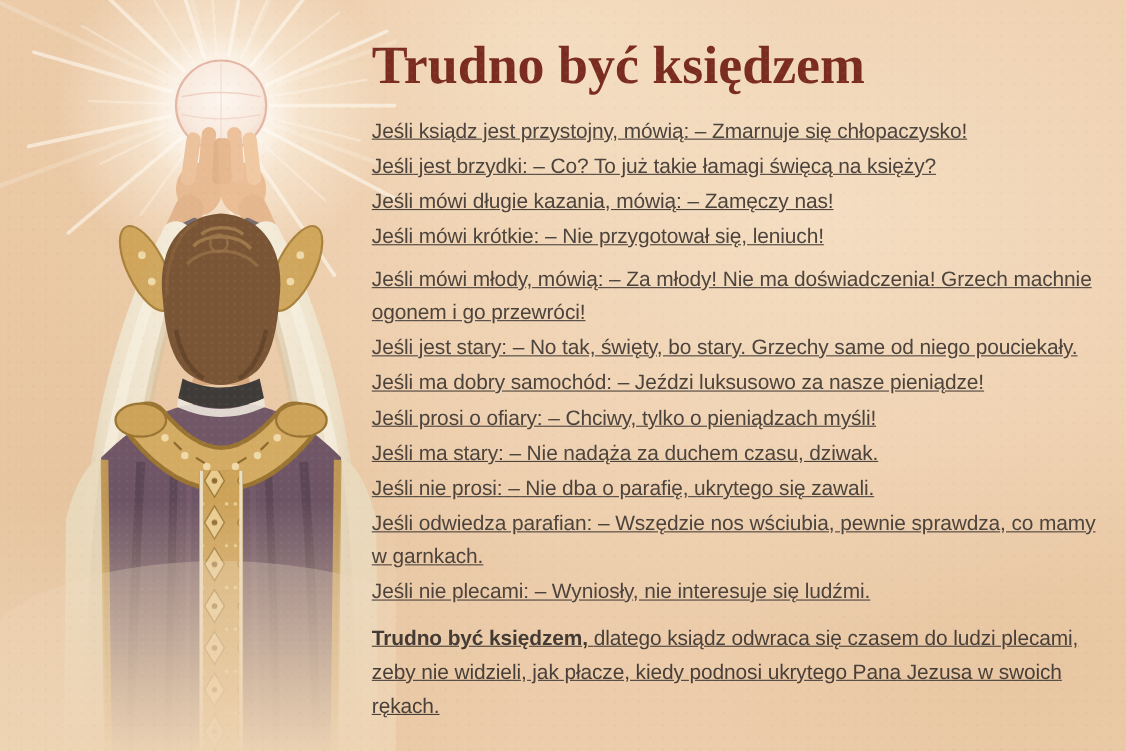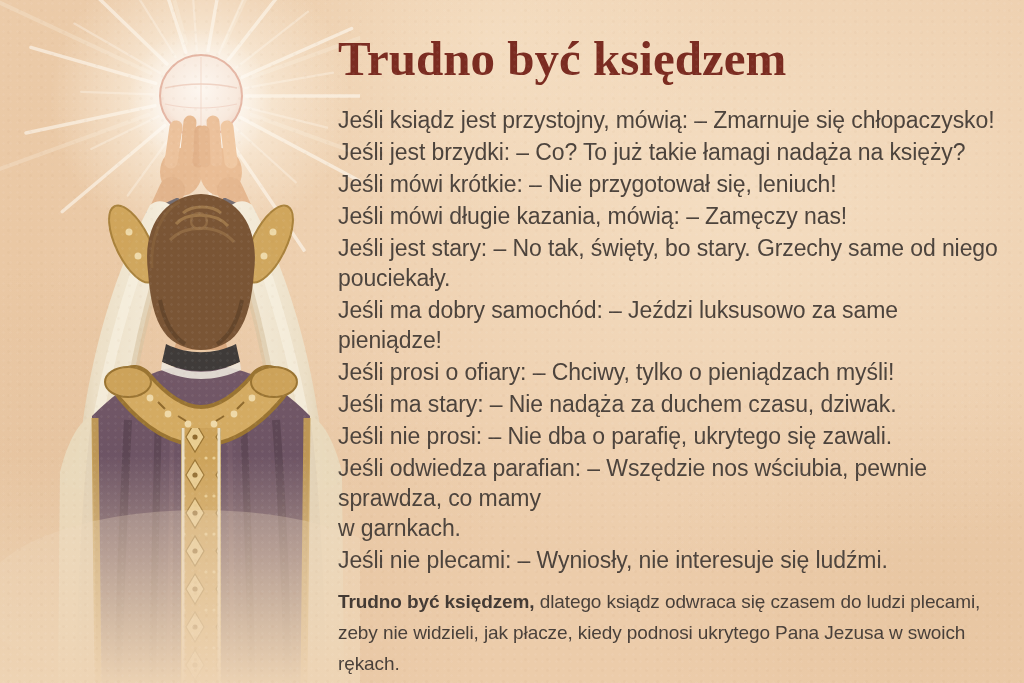--- a/index.html
+++ b/index.html
@@ -24,26 +24,26 @@
     background-position:0 0, 3px 5px;
   }
   .illustration{position:absolute;left:0;top:0;width:360px;height:683px;z-index:1;}
   .content{position:absolute;left:338px;top:30px;width:666px;z-index:2;}
   .title{
     font-family:"Liberation Serif","DejaVu Serif",serif;
     font-weight:700;font-size:49px;line-height:58px;color:#7b2c21;
     margin:0 0 17px 0;letter-spacing:0;
   }
   .para{
-    font-size:23px;line-height:30px;color:#4c433c;margin:0 0 2px 0;
-    white-space:pre-line;letter-spacing:-.1px;
+    font-size:19px;line-height:30px;color:#4c433c;margin:0 0 2px 0;
+    white-space:pre-line;letter-spacing:-.1px;text-decoration:underline;
   }
   .para.gap{margin-top:9px;}
   .closing{font-size:19px;line-height:31px;color:#483f39;margin:11px 0 0 0;letter-spacing:-.1px;}
-  .closing .line{display:block;}
+  .closing .line{display:block;text-decoration:underline;}
   .closing strong{font-weight:700;color:#433a34;}
 </style>
 </head>
 <body>
 
 <div class="poster">
 
   <div class="illustration">
     <svg width="360" height="683" viewBox="0 0 360 683" xmlns="http://www.w3.org/2000/svg">
       <defs>
@@ -217,25 +217,27 @@
 
       <ellipse cx="200" cy="600" rx="220" ry="90" fill="#f2dfc4" opacity=".28"></ellipse>
       <rect x="0" y="455" width="360" height="228" fill="url(#mistG)"></rect>
     </svg>
   </div>
 
   <div class="content">
     <h1 class="title">Trudno być księdzem</h1>
 
     <p class="para">Jeśli ksiądz jest przystojny, mówią: – Zmarnuje się chłopaczysko!</p>
-    <p class="para">Jeśli jest brzydki: – Co? To już takie łamagi nadąża na księży?</p>
+    <p class="para">Jeśli jest brzydki: – Co? To już takie łamagi święcą na księży?</p>
+    <p class="para">Jeśli mówi długie kazania, mówią: – Zamęczy nas!</p>
     <p class="para">Jeśli mówi krótkie: – Nie przygotował się, leniuch!</p>
-    <p class="para">Jeśli mówi długie kazania, mówią: – Zamęczy nas!</p>
+    <p class="para gap">Jeśli mówi młody, mówią: – Za młody! Nie ma doświadczenia! Grzech machnie
+ogonem i go przewróci!</p>
     <p class="para">Jeśli jest stary: – No tak, święty, bo stary. Grzechy same od niego pouciekały.</p>
-    <p class="para">Jeśli ma dobry samochód: – Jeździ luksusowo za same pieniądze!</p>
+    <p class="para">Jeśli ma dobry samochód: – Jeździ luksusowo za nasze pieniądze!</p>
     <p class="para">Jeśli prosi o ofiary: – Chciwy, tylko o pieniądzach myśli!</p>
     <p class="para">Jeśli ma stary: – Nie nadąża za duchem czasu, dziwak.</p>
     <p class="para">Jeśli nie prosi: – Nie dba o parafię, ukrytego się zawali.</p>
     <p class="para">Jeśli odwiedza parafian: – Wszędzie nos wściubia, pewnie sprawdza, co mamy
 w garnkach.</p>
     <p class="para">Jeśli nie plecami: – Wyniosły, nie interesuje się ludźmi.</p>
 
     <p class="closing">
       <span class="line"><strong>Trudno być księdzem,</strong> <span>dlatego ksiądz odwraca się czasem do ludzi plecami,</span></span>
       <span class="line">zeby nie widzieli, jak płacze, kiedy podnosi ukrytego Pana Jezusa w swoich rękach.</span>

